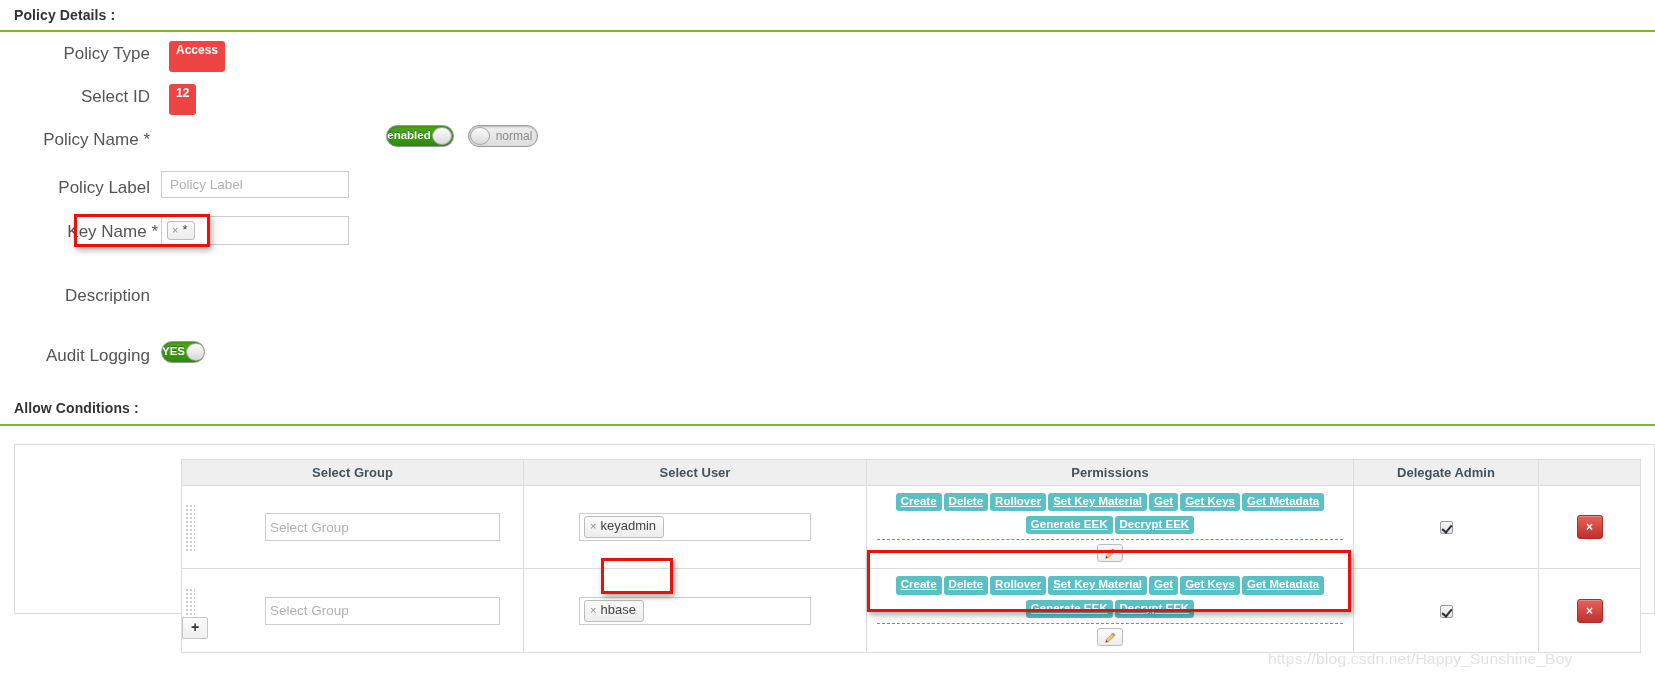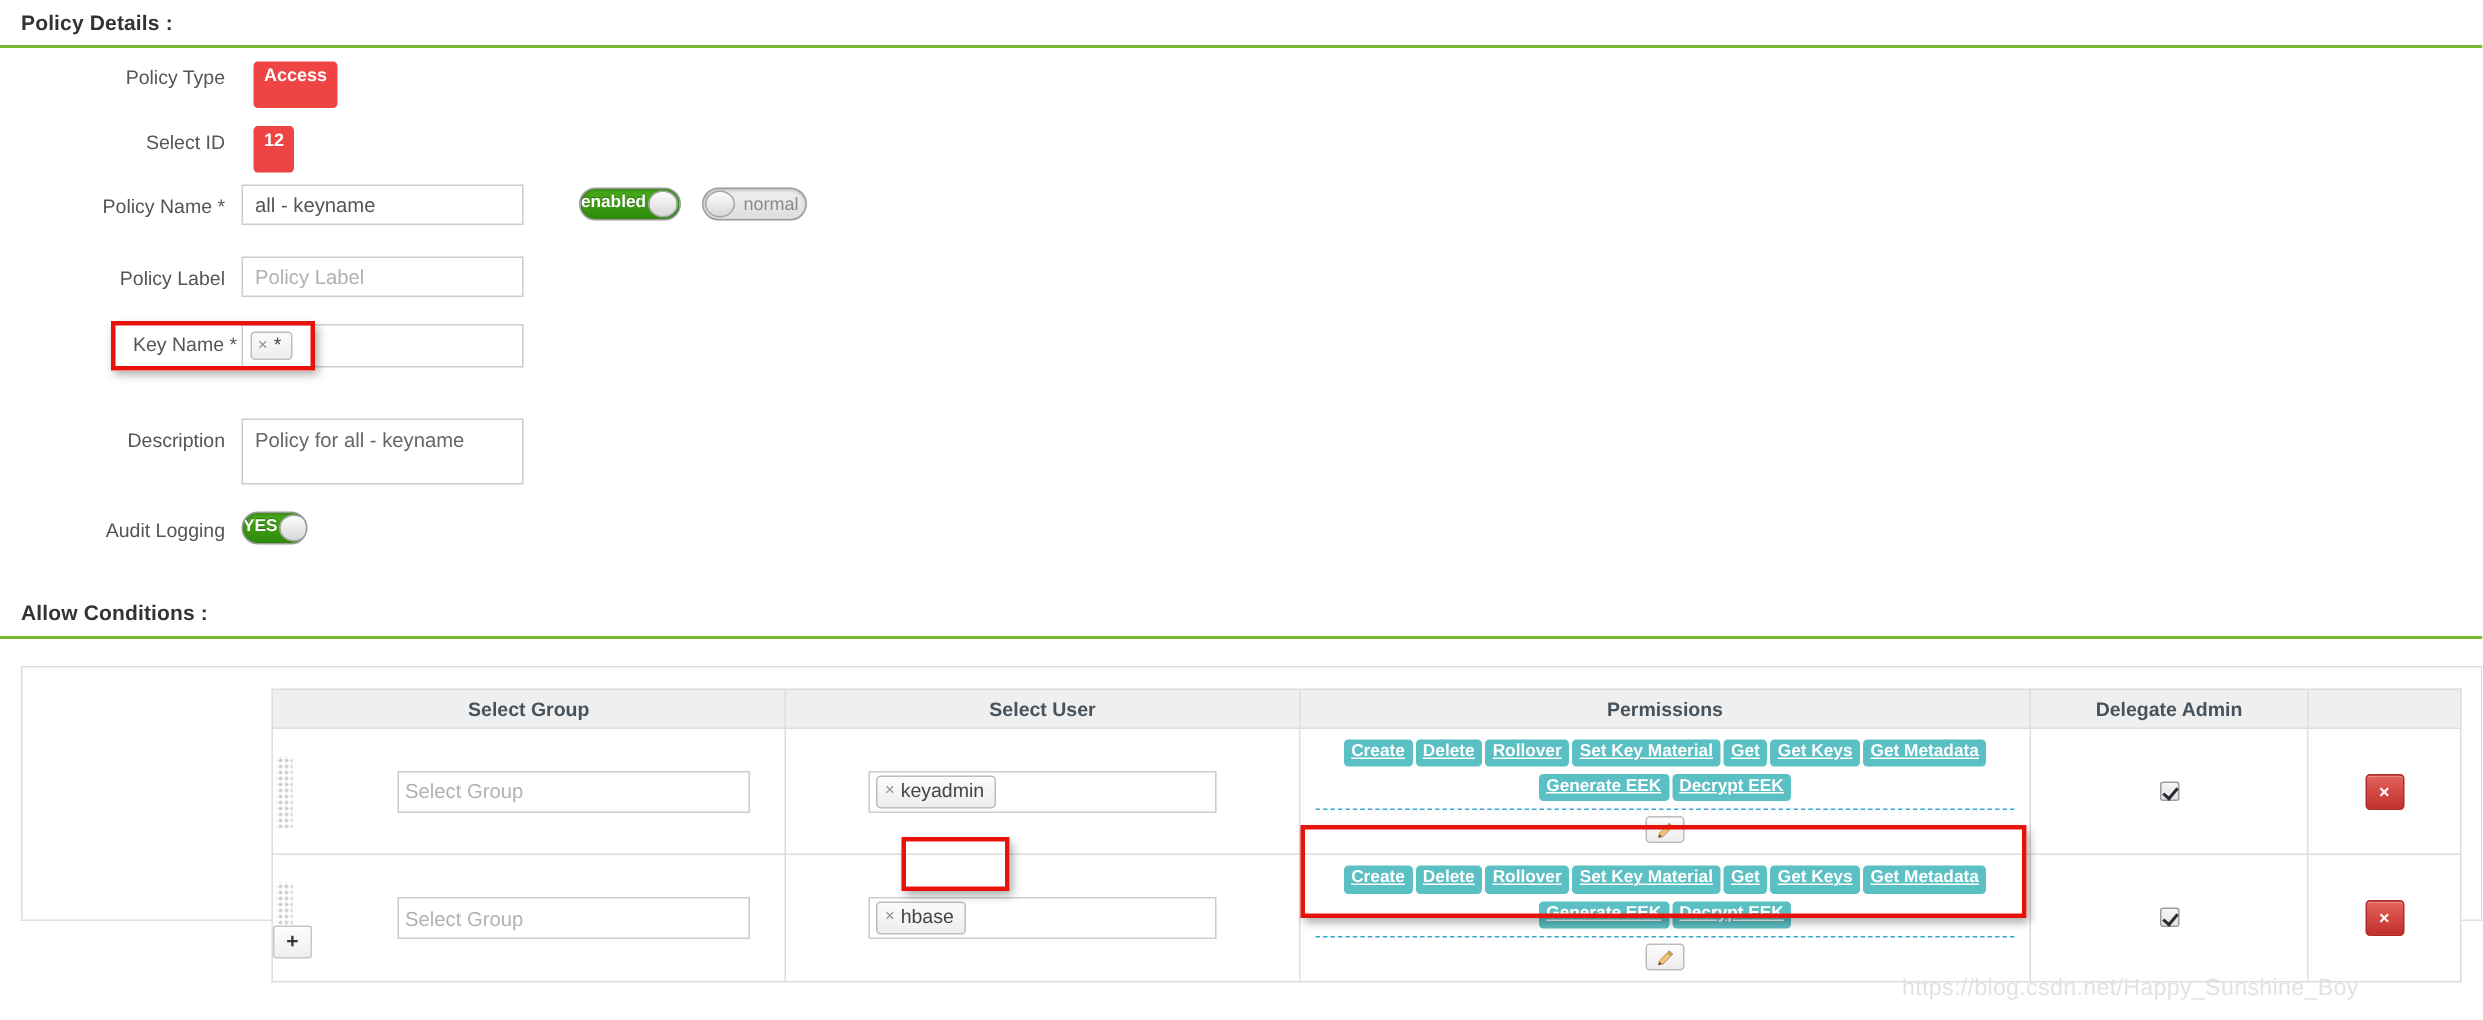--- a/index.html
+++ b/index.html
@@ -24,21 +24,21 @@
   .section-rule {
     position: absolute;
     height: 2px;
     background: #7cb82f;
     left: 0;
   }
 
   
   .lbl {
     position: absolute;
-    font-size: 13px;
+    font-size: 17px;
     color: #555;
     text-align: right;
     white-space: nowrap;
   }
 
   .badge-green {
     position: absolute;
     background: #ef4444;
     color: #fff;
     font-size: 12px;
@@ -254,21 +254,20 @@
   <div class="section-head" style="left:14px; top:7px;">Policy Details :</div>
   <div class="section-rule" style="top:30px; width:1655px;"></div>
 
   <div class="lbl" style="left:0px; top:44px; width:150px;">Policy Type</div>
   <div class="badge-green" style="left:169px; top:41px;">Access</div>
 
   <div class="lbl" style="left:0px; top:87px; width:150px;">Select ID</div>
   <div class="badge-green" style="left:169px; top:84px;">12</div>
 
   <div class="lbl" style="left:0px; top:130px; width:150px;">Policy Name *</div>
-  <input class="txtfield" style="left: 161px; top: 123px; width: 188px; height: 27px;" value="all - keyname">
 
   <div class="toggle on" style="left:386px; top:125px; width:68px;">
     <span class="t-txt">enabled</span>
     <span class="t-knob"></span>
   </div>
 
   <div class="toggle off" style="left:468px; top:125px; width:70px;">
     <span class="t-knob"></span>
     <span class="t-txt">normal</span>
   </div>
@@ -279,21 +278,20 @@
   <div class="lbl" style="left:0px; top:222px; width:158px;">Key Name *</div>
   <div class="txtfield" style="left:161px; top:216px; width:188px; height:29px; padding:3px 5px; display:flex; align-items:center;">
     <span class="chip" style="padding:1px 6px 2px 4px;">
       <span class="x">×</span>
       <span>*</span>
     </span>
   </div>
   <div class="hl" style="left:74px; top:214px; width:136px; height:33px;"></div>
 
   <div class="lbl" style="left:0px; top:286px; width:150px;padding-left:36px;">Description</div>
-  <textarea class="txtfield" style="left: 161px; top: 279px; width: 188px; height: 44px;">Policy for all - keyname</textarea>
 
   <div class="lbl" style="left:0px; top:346px; width:150px;">Audit Logging</div>
   <div class="toggle on" style="left:161px; top:341px; width:44px;">
     <span class="t-txt">YES</span>
     <span class="t-knob"></span>
   </div>
 
   <div class="section-head" style="left:14px; top:400px;">Allow Conditions :</div>
   <div class="section-rule" style="top:424px; width:1655px;"></div>
 

